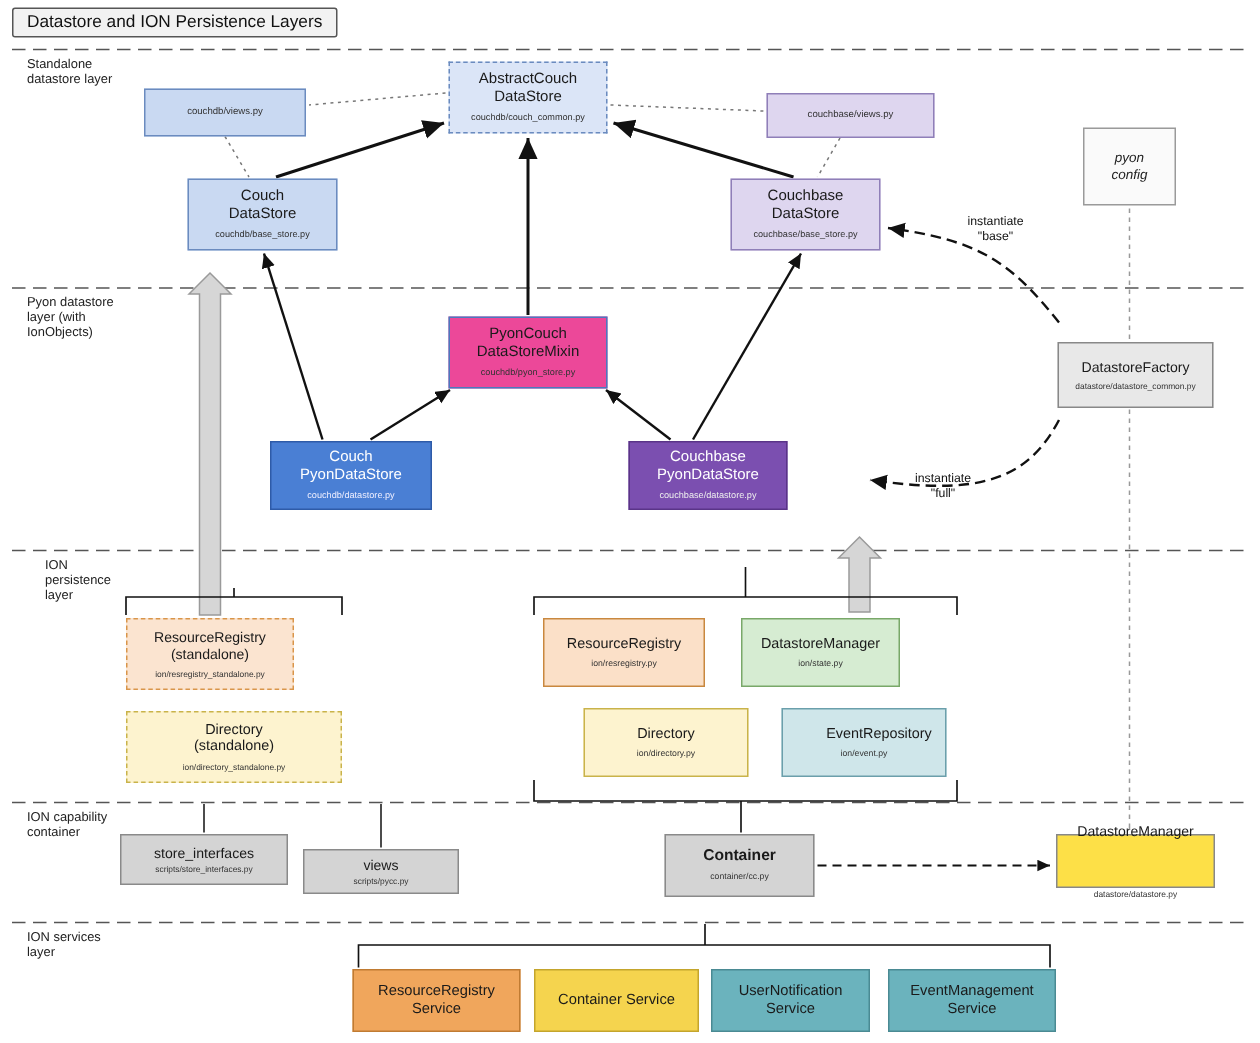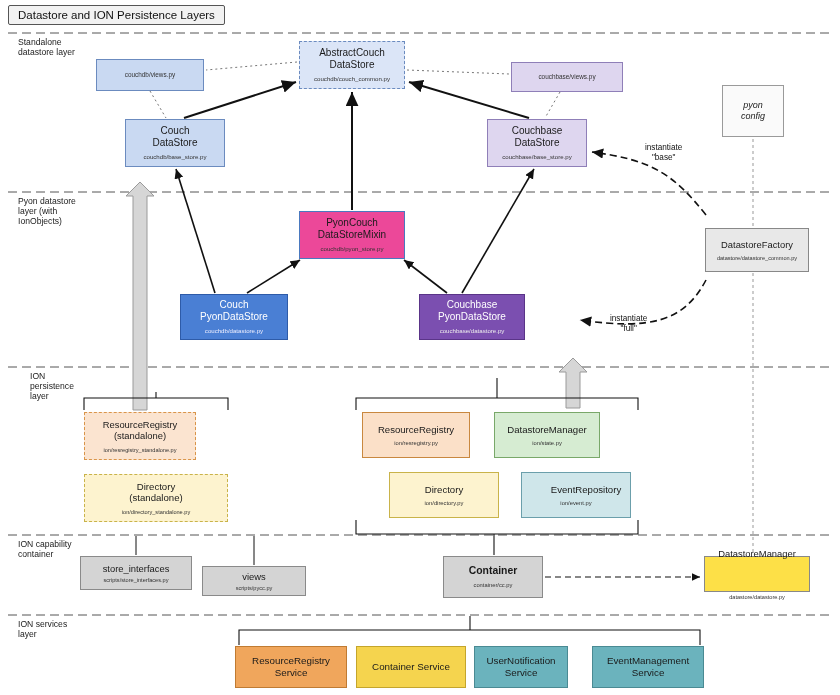--- a/index.html
+++ b/index.html
@@ -249,21 +249,21 @@
   </div>
 
   <div class="node" style="left:235px;top:646px;width:112px;height:42px;background:#f0a65c;border-color:#c07b32;">
     <div class="t1" style="font-size:9.8px;">ResourceRegistry<br>Service</div>
   </div>
 
   <div class="node" style="left:356px;top:646px;width:110px;height:42px;background:#f5d44e;border-color:#c4a52c;">
     <div class="t1" style="font-size:9.8px;">Container Service</div>
   </div>
 
-  <div class="node" style="left:474px;top:646px;width:94px;height:42px;background:#6bb3bd;border-color:#4a8a93;">
+  <div class="node" style="left:474px;top:646px;width:106px;height:42px;background:#6bb3bd;border-color:#4a8a93;">
     <div class="t1" style="font-size:9.8px;">UserNotification<br>Service</div>
   </div>
 
   <div class="node" style="left:592px;top:646px;width:112px;height:42px;background:#6bb3bd;border-color:#4a8a93;">
     <div class="t1" style="font-size:9.8px;">EventManagement<br>Service</div>
   </div>
 
   <div class="note" style="left:722px;top:85px;width:62px;height:52px;">
     <span>pyon<br>config</span>
   </div>

